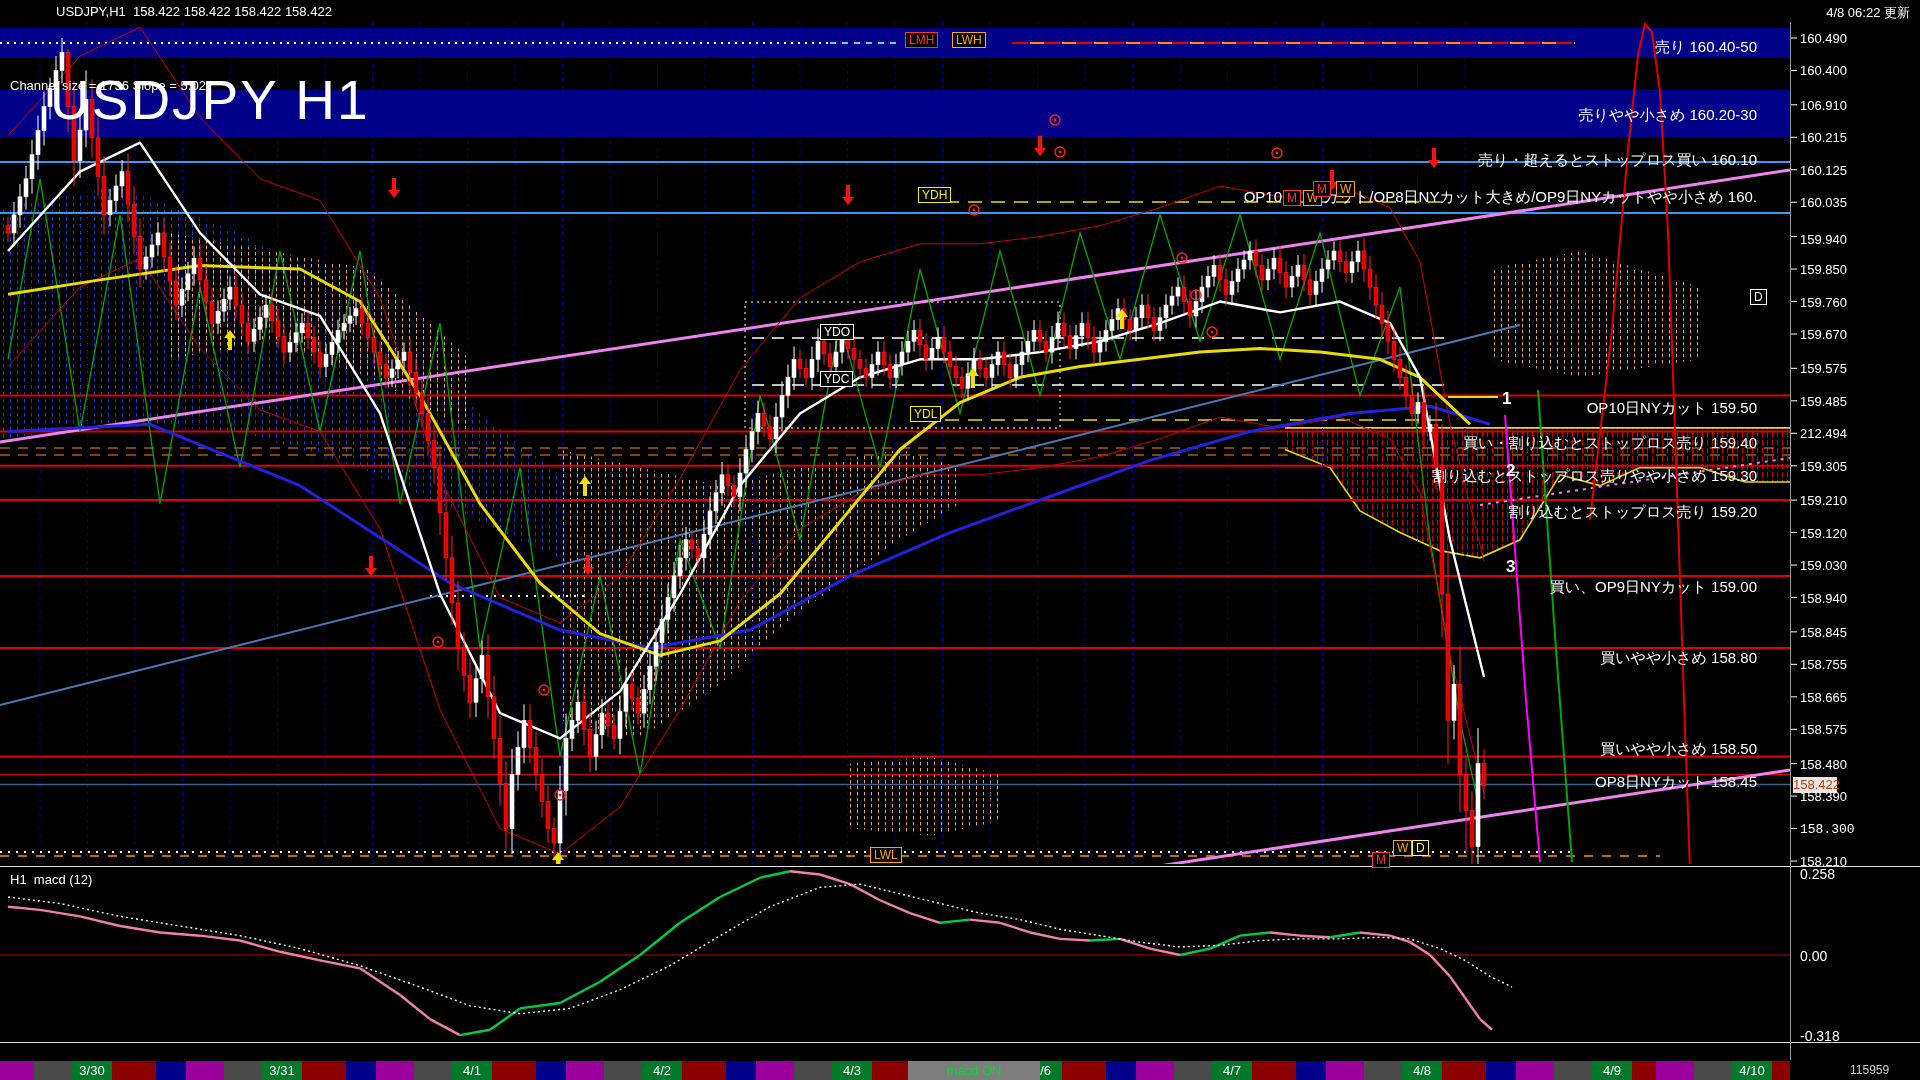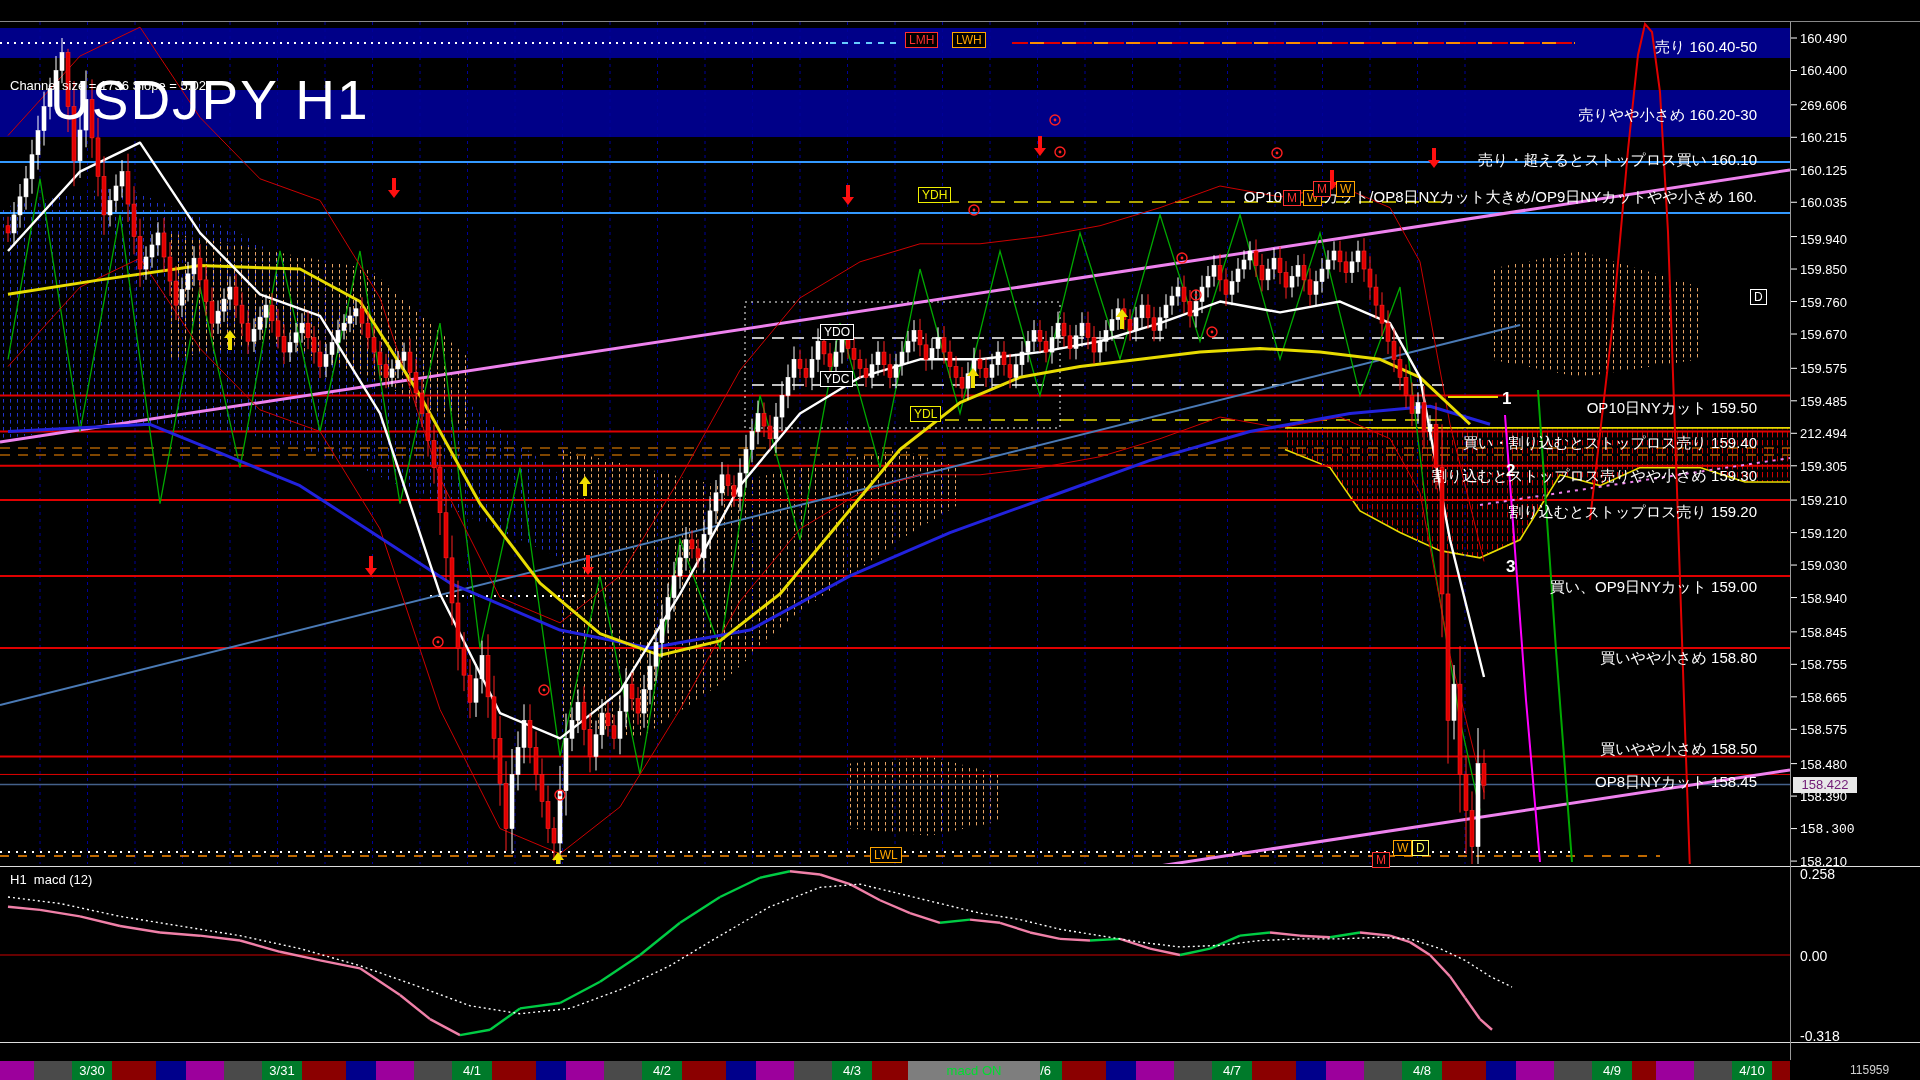--- a/index.html
+++ b/index.html
@@ -8,21 +8,21 @@
   #chart-svg{position:absolute;left:0;top:0;}
   .hdr{position:absolute;left:0;top:0;width:1920px;height:22px;background:#000;font-size:13px;}
   .hdr .sym{position:absolute;left:56px;top:4px;white-space:pre;}
   .hdr .upd{position:absolute;right:10px;top:4px;}
   .watermark{position:absolute;left:50px;top:68px;font-size:55px;letter-spacing:2px;color:#fff;white-space:nowrap;}
   .chaninfo{position:absolute;left:10px;top:78px;font-size:13px;color:#fff;white-space:nowrap;}
   .ann{position:absolute;right:163px;font-size:15px;color:#fff;white-space:nowrap;text-align:right;}
   .ann .tagbox{display:inline-block;font-size:12px;line-height:14px;padding:0 3px;margin:0 1px;background:#000;}
   .axis-label{position:absolute;left:1800px;font-size:13px;color:#fff;white-space:nowrap;}
   .macd-label{position:absolute;left:1800px;font-size:14px;color:#fff;white-space:nowrap;}
-  .cur-tag{position:absolute;left:1793px;width:64px;height:16px;background:#e8e8e8;color:#701a75;
+  .cur-tag{position:absolute;left:1793px;width:44px;height:16px;background:#e8e8e8;color:#c2410c;
            font-size:13px;text-align:center;line-height:16px;}
   .tag{position:absolute;font-size:12px;line-height:14px;padding:0 3px;background:#000;white-space:nowrap;}
   .wave{position:absolute;font-size:17px;font-weight:bold;color:#fff;}
   .macd-title{position:absolute;left:10px;top:872px;font-size:13px;color:#fff;white-space:pre;}
   .date-label{position:absolute;top:1063px;font-size:13px;color:#fff;transform:translateX(-50%);white-space:nowrap;}
   .macd-btn{position:absolute;left:908px;top:1061px;width:132px;height:19px;background:#7e7e7e;
             color:#00dd30;font-size:13px;text-align:center;line-height:19px;cursor:pointer;}
   .last-time{position:absolute;left:1850px;top:1063px;font-size:12px;color:#d0d0d0;}
 </style>
 </head>
@@ -791,28 +791,32 @@
       <line x1="1791" y1="631.8450000000037" x2="1797" y2="631.8450000000037" stroke="#fff" stroke-width="1"></line>
       <line x1="1791" y1="664.3350000000049" x2="1797" y2="664.3350000000049" stroke="#fff" stroke-width="1"></line>
       <line x1="1791" y1="696.8250000000062" x2="1797" y2="696.8250000000062" stroke="#fff" stroke-width="1"></line>
       <line x1="1791" y1="729.3150000000073" x2="1797" y2="729.3150000000073" stroke="#fff" stroke-width="1"></line>
       <line x1="1791" y1="763.610000000007" x2="1797" y2="763.610000000007" stroke="#fff" stroke-width="1"></line>
       <line x1="1791" y1="796.1000000000082" x2="1797" y2="796.1000000000082" stroke="#fff" stroke-width="1"></line>
       <line x1="1791" y1="828.5899999999992" x2="1797" y2="828.5899999999992" stroke="#fff" stroke-width="1"></line>
       <line x1="1791" y1="861.0800000000004" x2="1797" y2="861.0800000000004" stroke="#fff" stroke-width="1"></line>
     </svg>
 
+  <div class="hdr">
+    <span class="sym">USDJPY,H1  158.422 158.422 158.422 158.422</span>
+    <span class="upd">4/8 06:22 更新</span>
+  </div>
 
   <div class="chaninfo">Channel size = 1736 Slope = 5.02</div>
   <div class="watermark">USDJPY H1</div>
 
   <div id="overlay">
       <div class="axis-label" style="top: 31px;">160.490</div>
       <div class="axis-label" style="top: 63.49px;">160.400</div>
-      <div class="axis-label" style="top: 97.785px;">269.606</div>
+      <div class="axis-label" style="top: 97.785px;">106.910</div>
       <div class="axis-label" style="top: 130.275px;">160.215</div>
       <div class="axis-label" style="top: 162.765px;">160.125</div>
       <div class="axis-label" style="top: 195.255px;">160.035</div>
       <div class="axis-label" style="top: 232px;">159.940</div>
       <div class="axis-label" style="top: 262.04px;">159.850</div>
       <div class="axis-label" style="top: 294.53px;">159.760</div>
       <div class="axis-label" style="top: 327.02px;">159.670</div>
       <div class="axis-label" style="top: 361.315px;">159.575</div>
       <div class="axis-label" style="top: 393.805px;">159.485</div>
       <div class="axis-label" style="top: 426.295px;">212.494</div>

